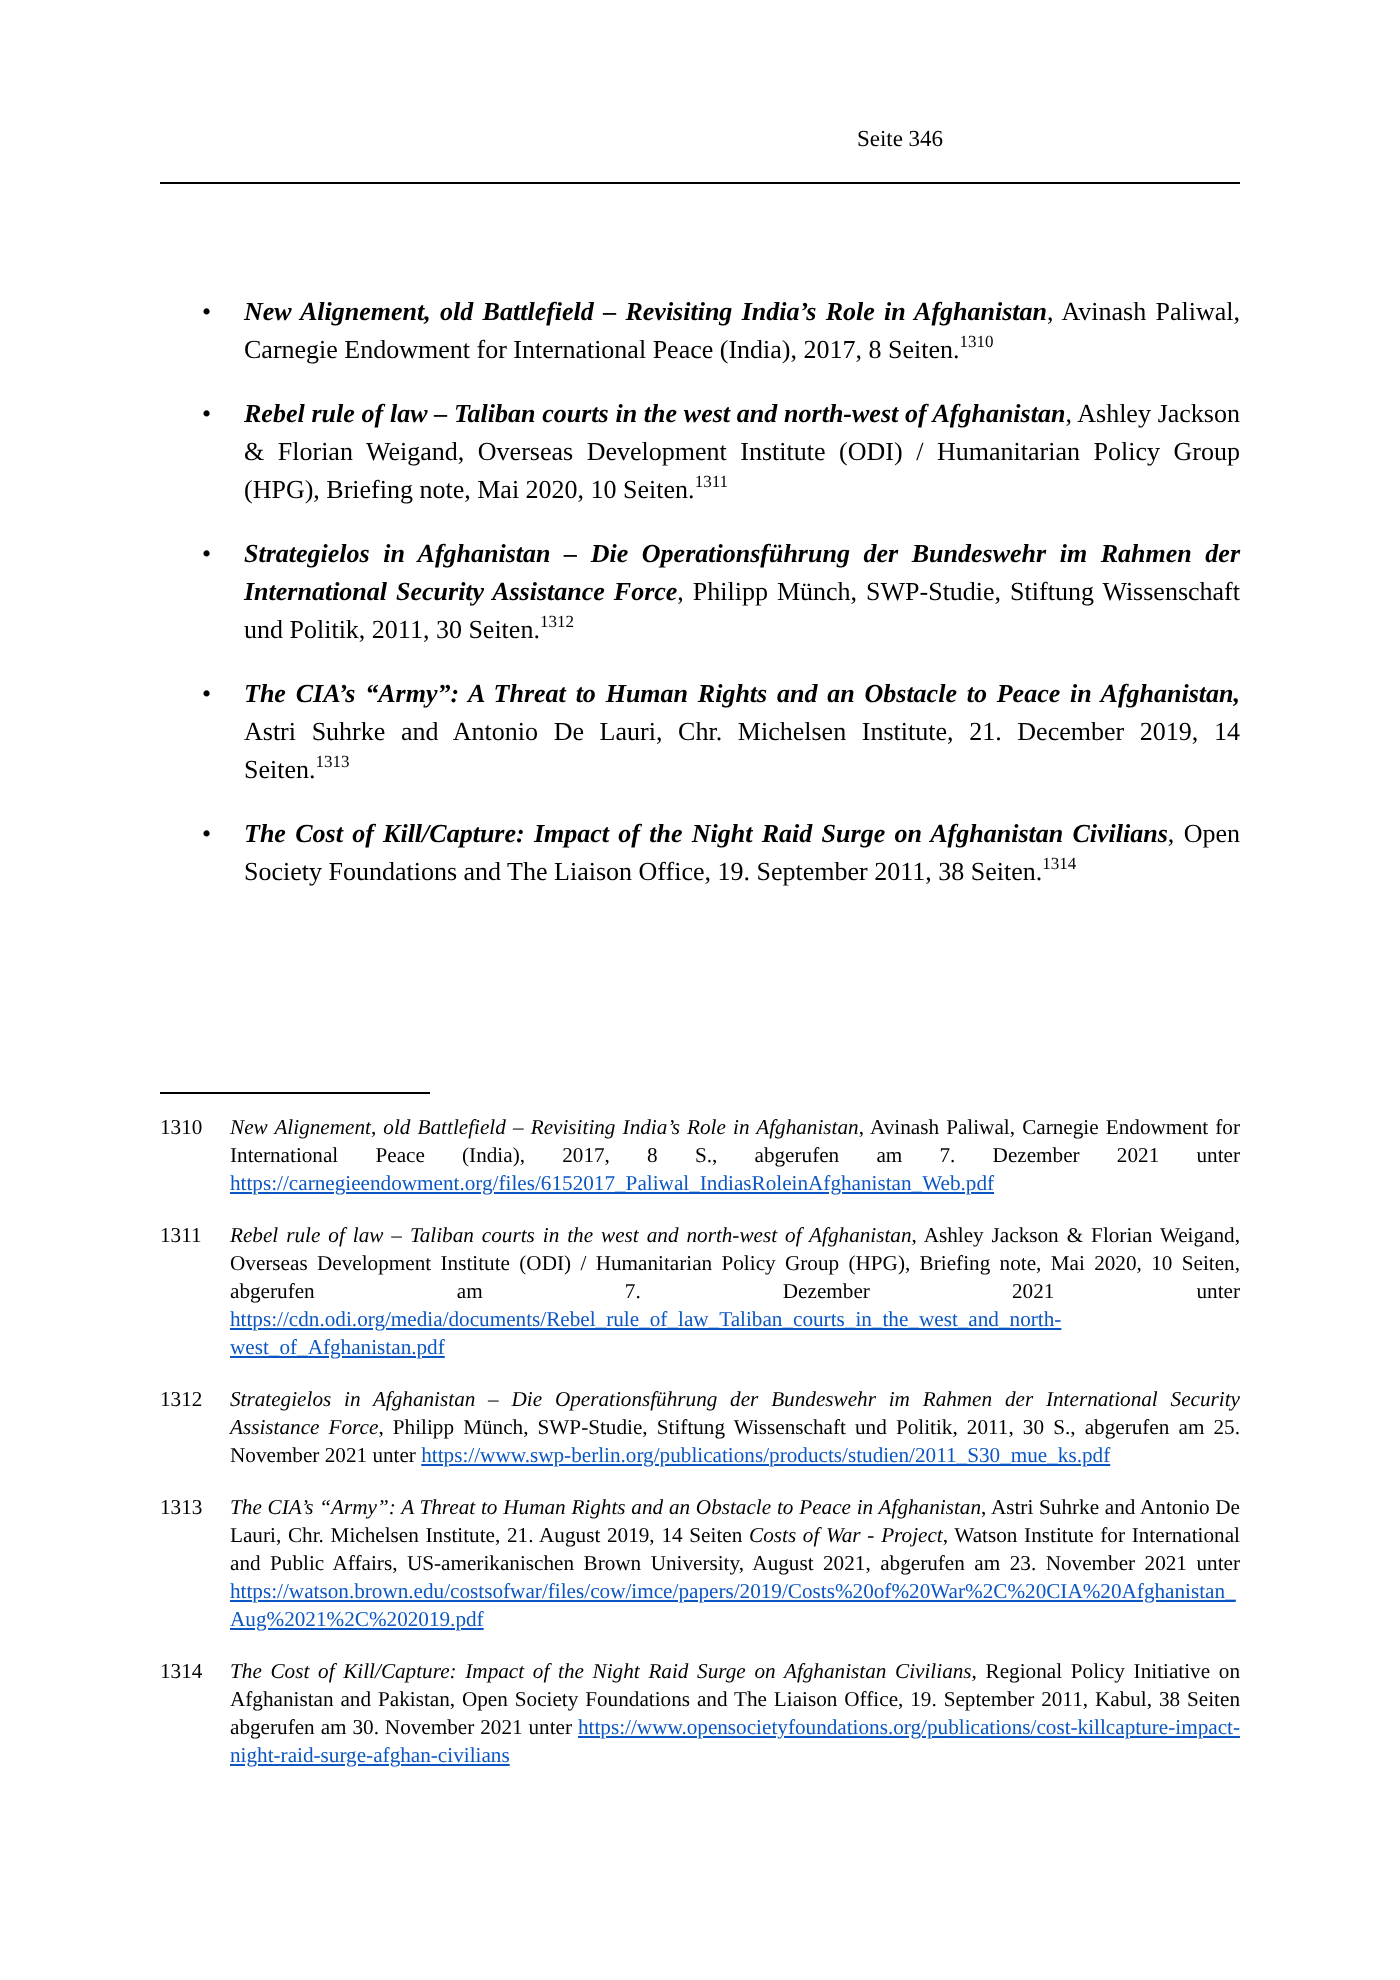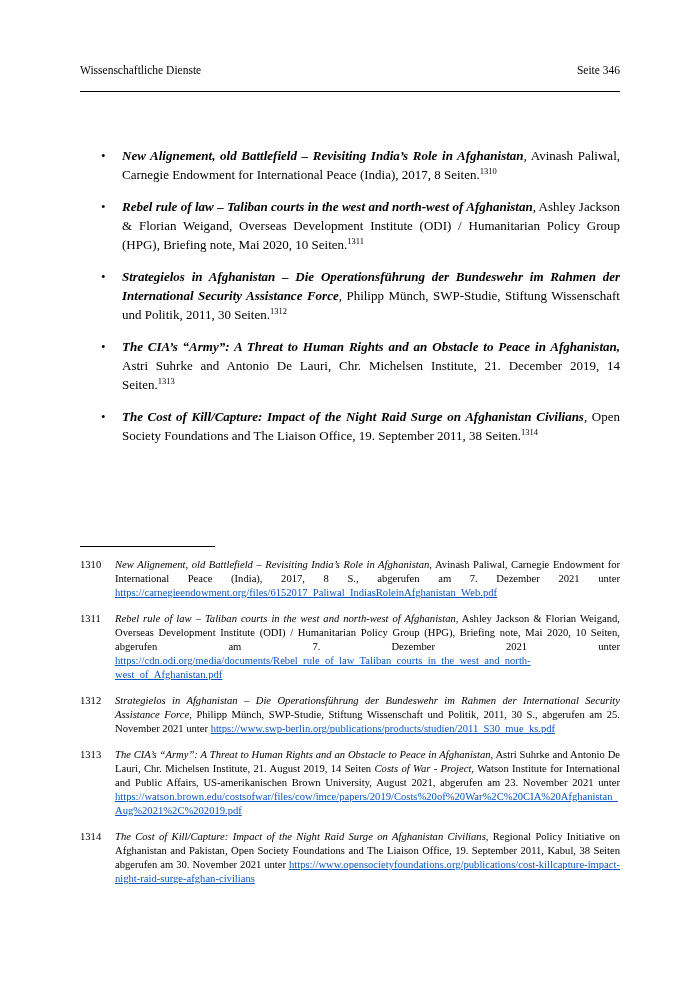--- a/index.html
+++ b/index.html
@@ -14,21 +14,21 @@
     padding:62px 80px 92px 80px;
     background:#fff;
     display:flex; flex-direction:column;
     overflow:hidden;
   }
   .header {
     display:grid;
     grid-template-columns:200px 1fr auto;
     font-size:11.5px; line-height:1.4;
   }
-  .h-right { text-align:left; }
+  .h-right { text-align:center; }
   .header-rule { border-top:1px solid #000; margin-top:13px; }
   .content { margin-top:54px; }
   .bib-list { list-style:none; }
   .bib-item {
     position:relative;
     padding-left:42px;
     text-align:justify;
     font-size:13px;
     line-height:19px;
     margin-bottom:13px;
@@ -53,21 +53,20 @@
     word-break:break-word;
     cursor:pointer;
   }
 </style>
 </head>
 <body>
 
 <div class="page">
 
   <header class="header">
-    <div class="h-left">Wissenschaftliche Dienste</div>
     <div class="h-center">
     </div>
     <div class="h-right">Seite 346</div>
   </header>
 
   <div class="header-rule"></div>
 
   <main class="content">
     <ul class="bib-list">
         <li class="bib-item"><span class="bold-italic">New Alignement, old Battlefield – Revisiting India’s Role in Afghanistan</span><span class="normal">, Avinash Paliwal, Carnegie Endowment for International Peace (India), 2017, 8 Seiten.</span><sup class="fn-ref">1310</sup></li>

